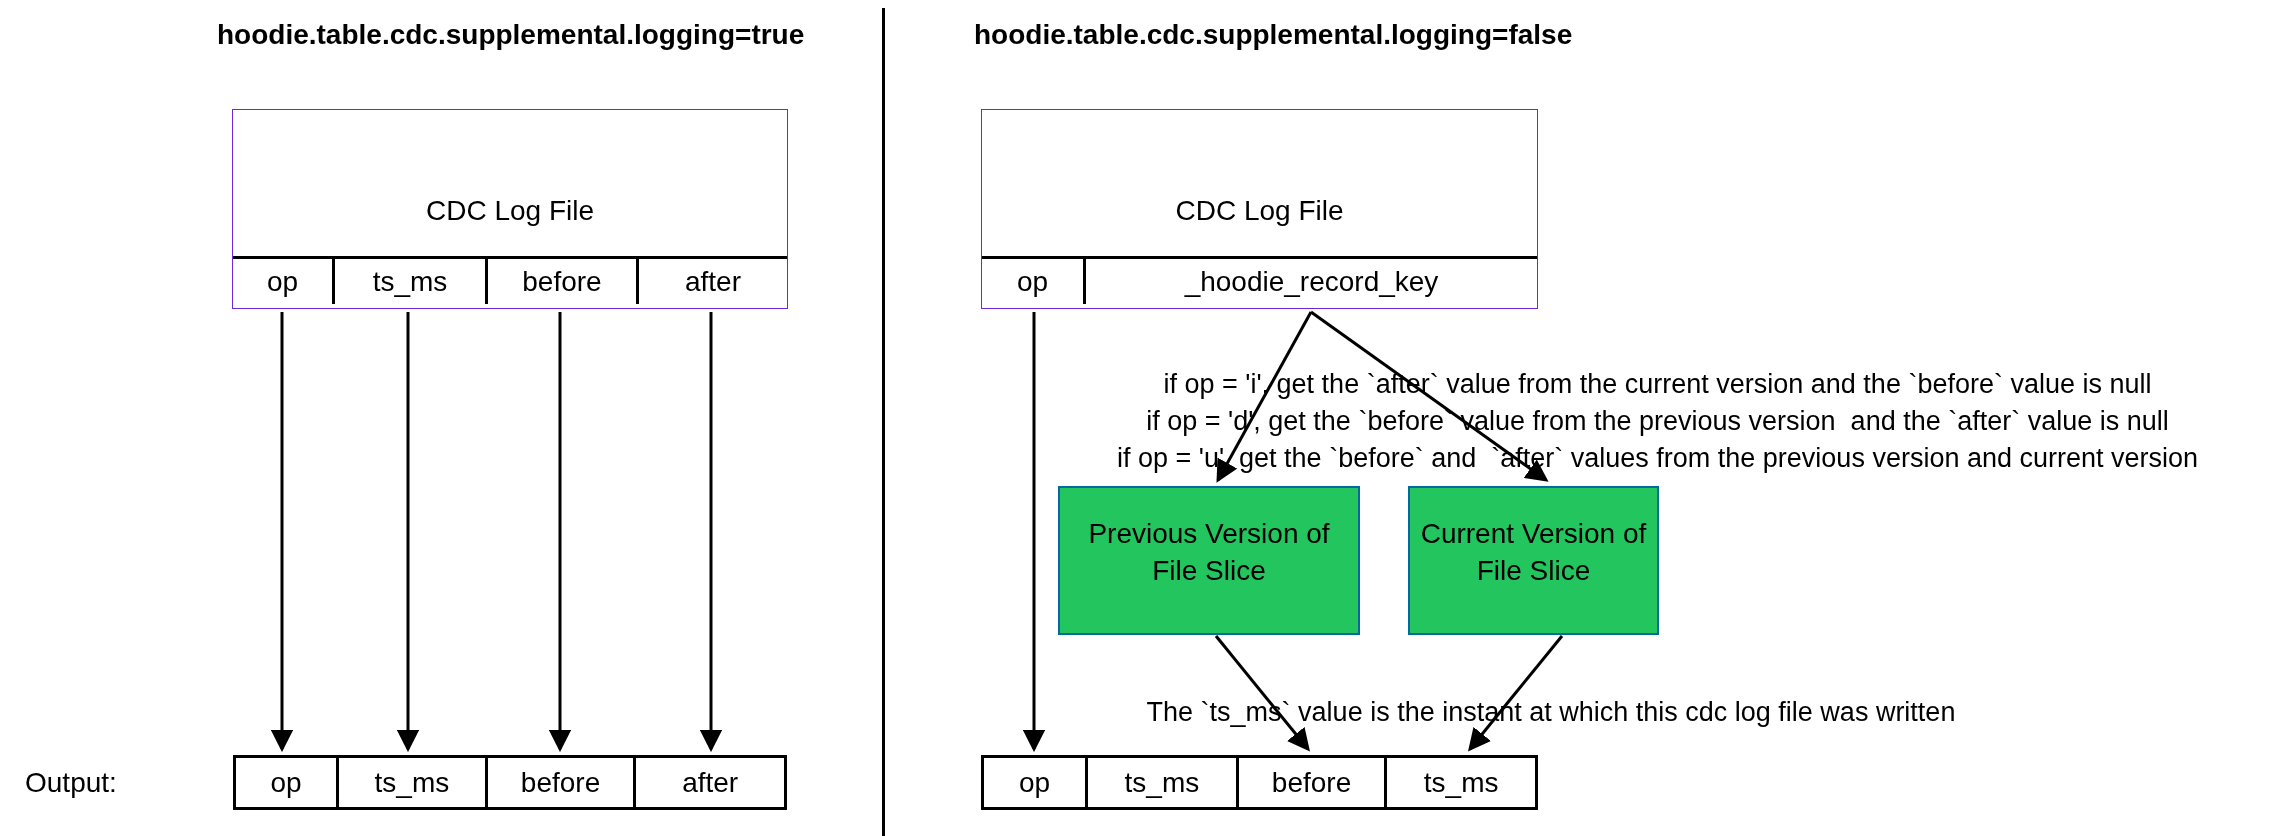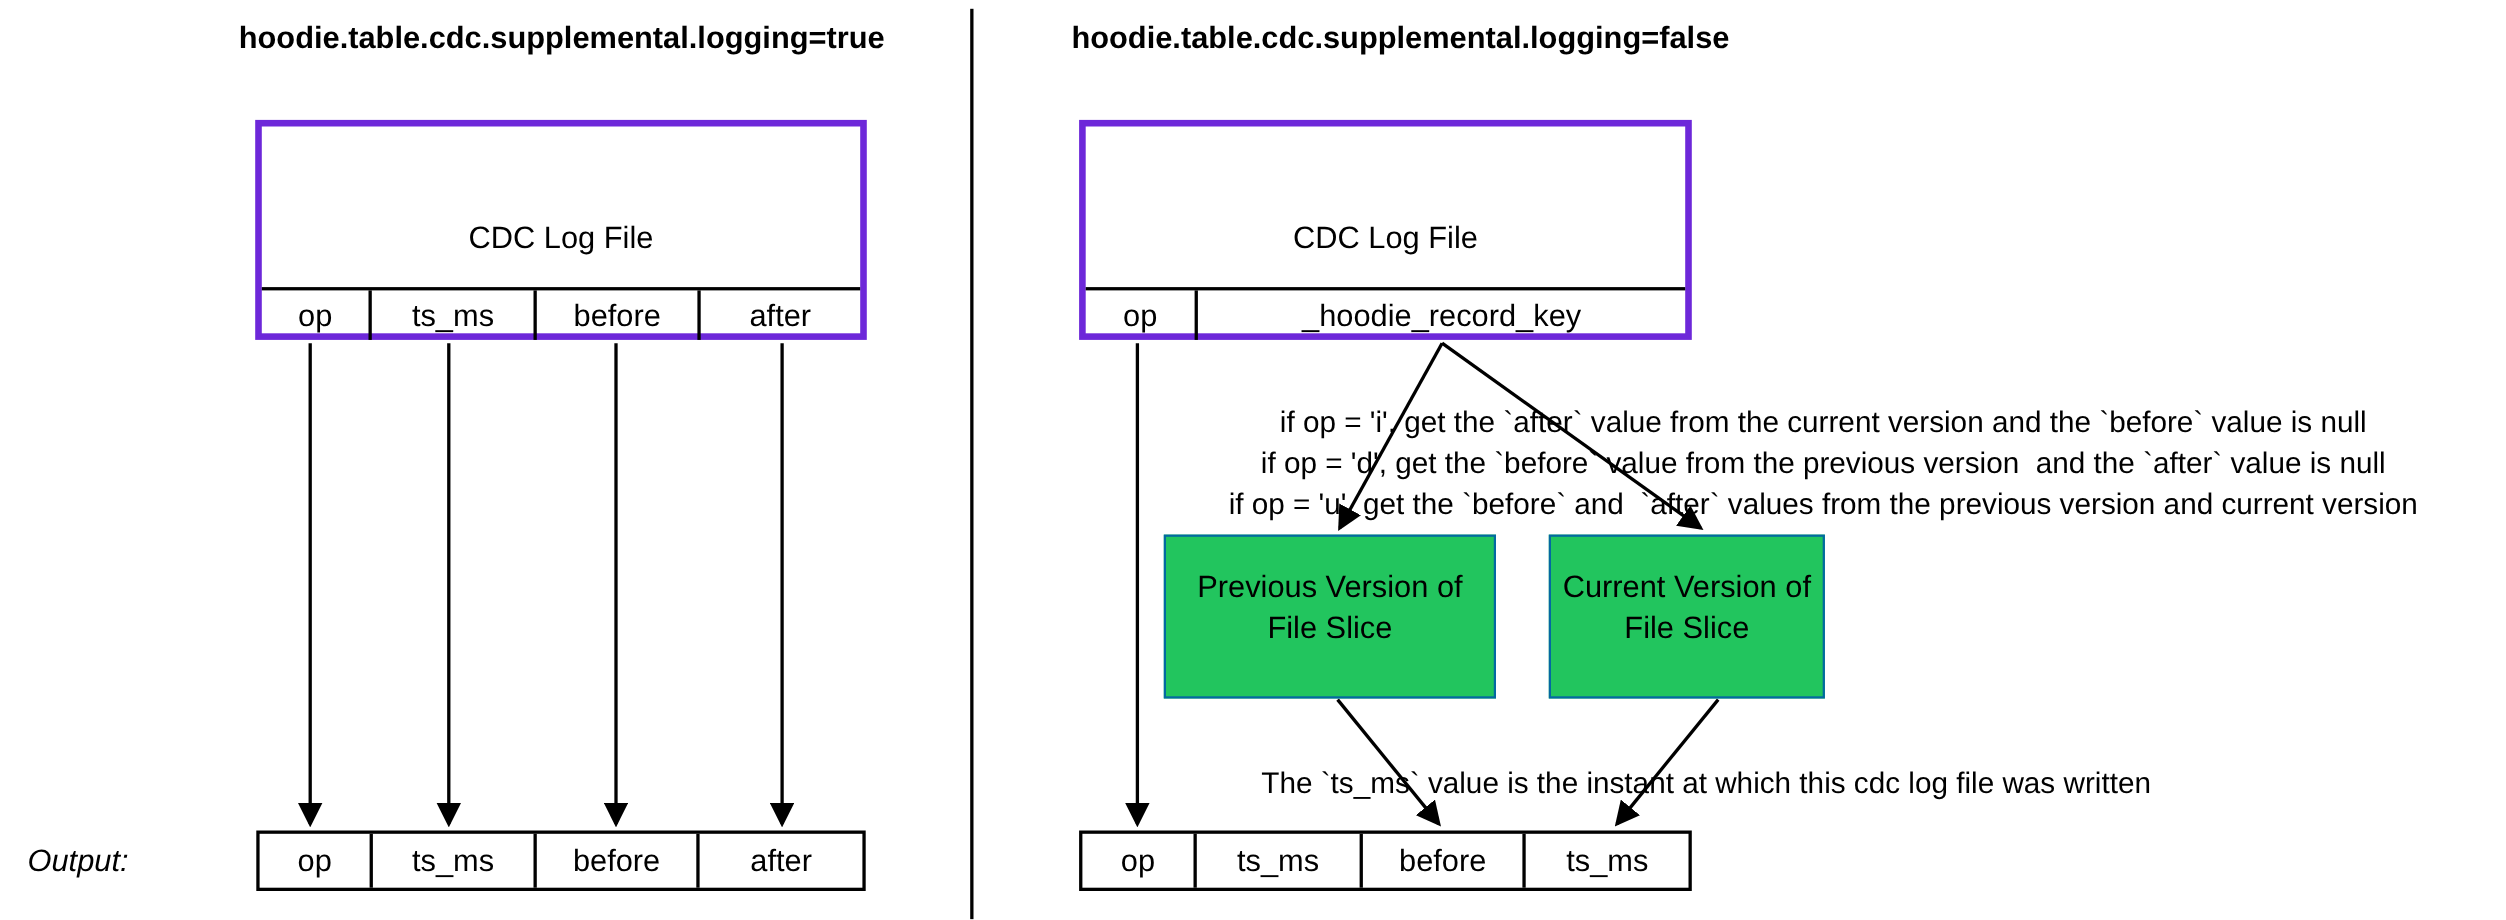--- a/index.html
+++ b/index.html
@@ -11,21 +11,21 @@
     color:#000;
     overflow:hidden;
   }
   .abs{position:absolute;font-weight:bold;}
   .title{
     font-size:28px;line-height:36px;white-space:nowrap;
   }
   
   .cdc-table{
     position:absolute;
-    border:6px solid #6d28d9;
+    border:1px solid #6d28d9;
     box-sizing:border-box;
     background:#fff;
   }
   .cdc-label{
     height:146px;
     display:flex;align-items:center;justify-content:center;
     box-sizing:border-box;
     padding-top:56px;      
     font-size:28px;
   }
@@ -79,21 +79,20 @@
   .note{
     position:absolute;
     text-align:center;
     font-size:27px;line-height:37px;
     white-space:pre;
   }
   .out-label{
     position:absolute;
     font-size:28px;line-height:40px;
     white-space:nowrap;
-    font-style:italic;
   }
   .divider{
     position:absolute;
     background:#000;
   }
   svg.arrows{position:absolute;left:0;top:0;pointer-events:none;}
 </style>
 </head>
 <body>
 

